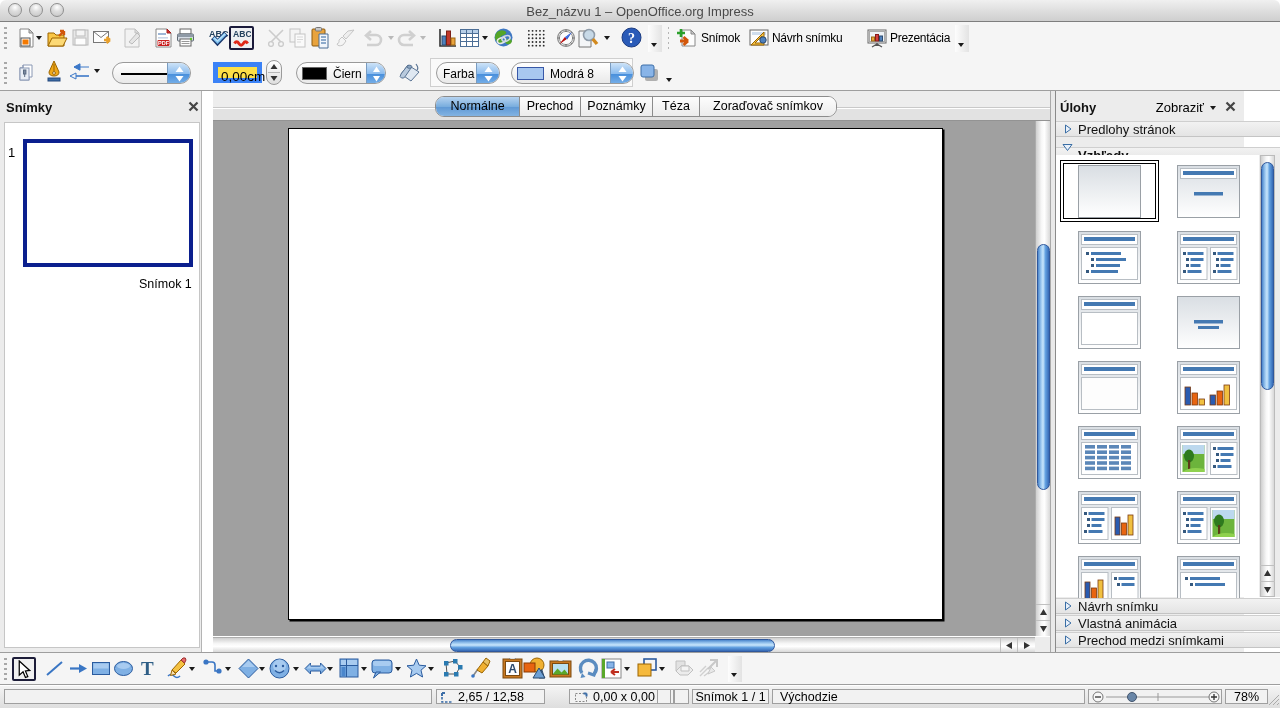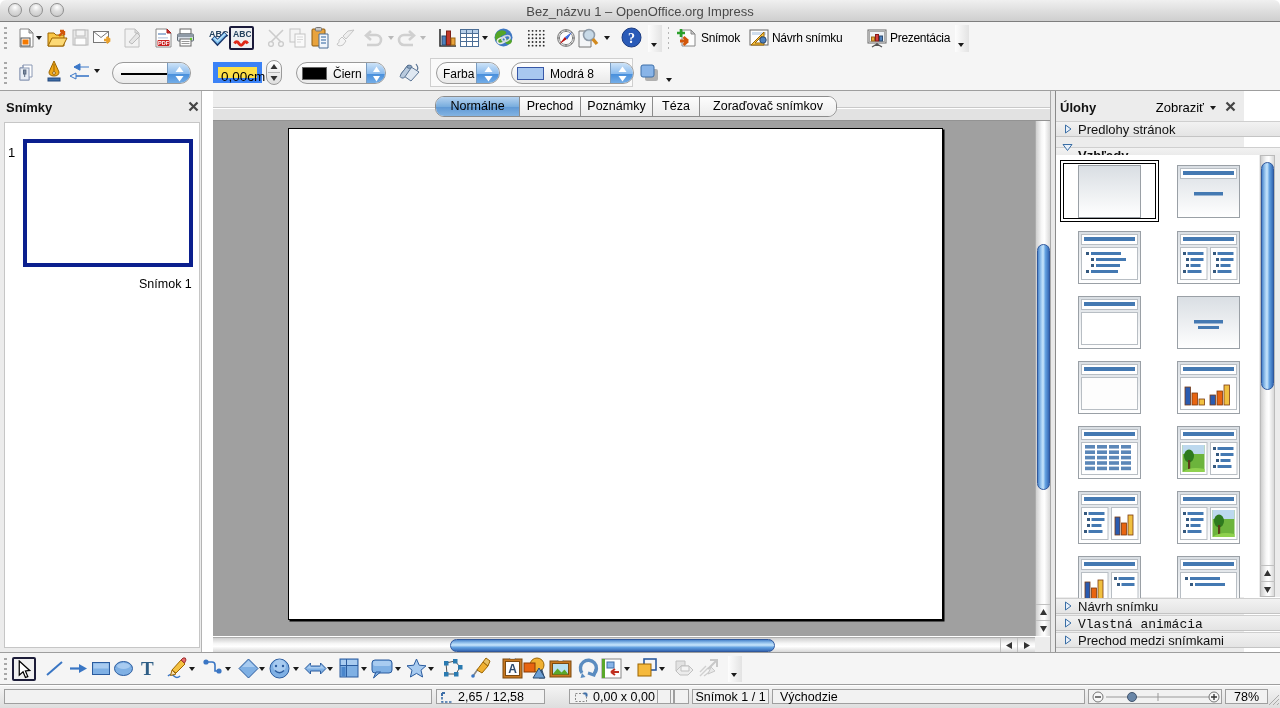--- a/index.html
+++ b/index.html
@@ -669,21 +669,21 @@
       <div class="abs" style="left:1px; top:0px; width:15px; height:442px; background:linear-gradient(90deg,#cfcfcf,#f7f7f7 40%,#ffffff 60%,#d8d8d8); border:1px solid #bbb; border-radius:0;"></div>
       <div class="abs athumbv" style="left:2px; top:7px; width:13px; height:228px;"></div>
       <div class="abs" style="left:1px; top:410px; width:15px; height:16px; border-top:1px solid #c0c0c0;"><svg width="15" height="16">
             <path d="M7.5 4 L11 10 H4 Z" fill="#333"></path>
           </svg></div>
       <div class="abs" style="left:1px; top:426px; width:15px; height:16px; border-top:1px solid #c0c0c0;"><svg width="15" height="16">
             <path d="M7.5 11 L11 5 H4 Z" fill="#333"></path>
           </svg></div>
     </div>
     <div class="abs secrow" style="top:507px;"><span style="margin-left:22px; line-height:15px; display:inline-block;">Návrh snímku</span></div>
-    <div class="abs secrow" style="top:524px;"><span style="margin-left:22px; line-height:15px; display:inline-block;font-family:Liberation Mono, monospace;">Vlastná animácia</span></div>
+    <div class="abs secrow" style="top:524px;"><span style="margin-left:22px; line-height:15px; display:inline-block;">Vlastná animácia</span></div>
     <div class="abs secrow" style="top:541px;"><span style="margin-left:22px; line-height:15px; display:inline-block;">Prechod medzi snímkami</span></div>
     <svg class="abs" style="left:7px; top:510px;" width="10" height="10">
         <path d="M2.5 1 L8 5 L2.5 9 Z" fill="#e8f0fa" stroke="#3a6ea5"></path>
       </svg>
     <svg class="abs" style="left:7px; top:527px;" width="10" height="10">
         <path d="M2.5 1 L8 5 L2.5 9 Z" fill="#e8f0fa" stroke="#3a6ea5"></path>
       </svg>
     <svg class="abs" style="left:7px; top:544px;" width="10" height="10">
         <path d="M2.5 1 L8 5 L2.5 9 Z" fill="#e8f0fa" stroke="#3a6ea5"></path>
       </svg>

